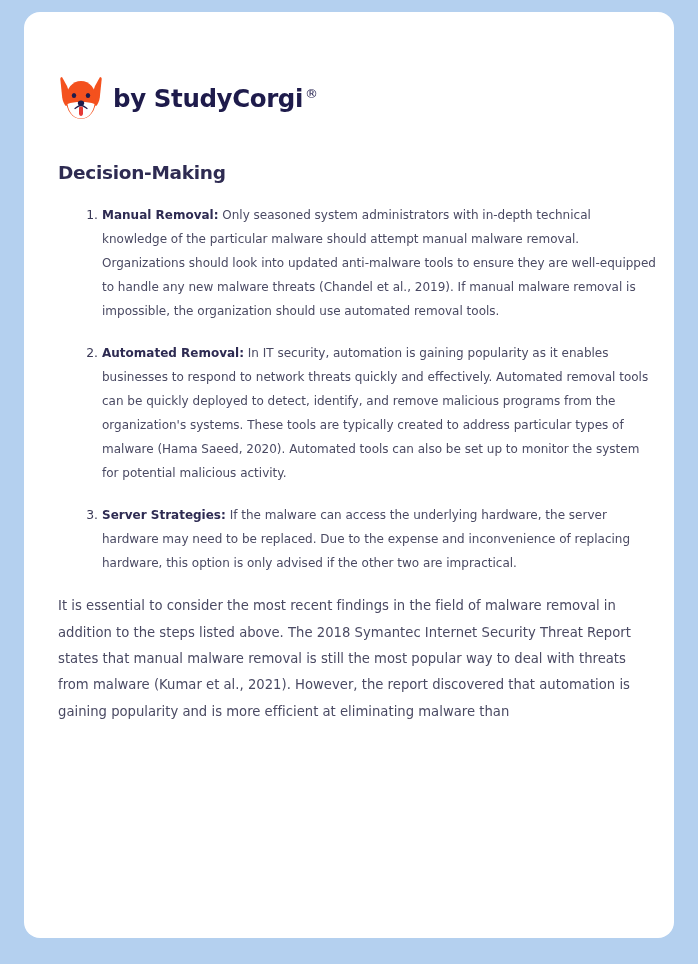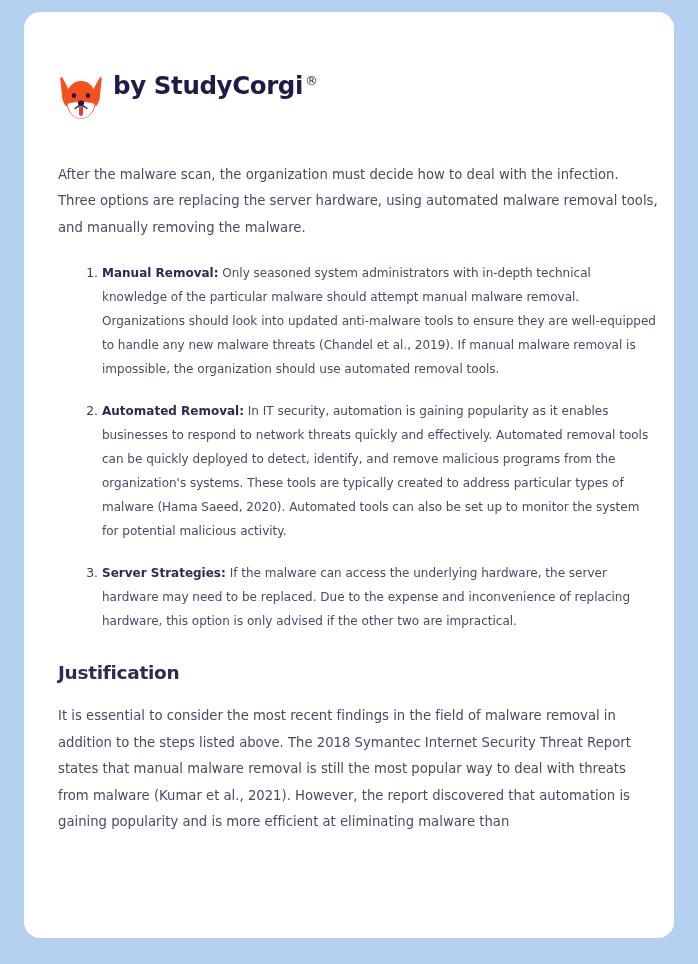--- a/index.html
+++ b/index.html
@@ -30,20 +30,21 @@
     left: 0;
     top: 0;
     width: 650px;
     height: 120px;
   }
   .brand {
     position: absolute;
     left: 34px;
     top: 62px;
     display: flex;
+    align-items: center;
     gap: 9px;
   }
   .brand-logo {
     width: 46px;
     height: 50px;
     display: block;
   }
   .brand-word {
     font-family: "DejaVu Sans", sans-serif;
     font-size: 24.5px;
@@ -158,28 +159,27 @@
         </svg>
       </span>
       <span class="brand-word"><span>by StudyCorgi</span><span class="brand-reg">®</span></span>
     </div>
 
 
   </div>
 
   <div class="content">
 
+    <h2 class="section-heading">Decision-Making</h2>
 
-    <p class="para">After the malware scan, the organization must decide how to deal with the infection. Three options are replacing the server hardware, using automated malware removal tools, and manually removing the malware.</p>
 
     <ol class="numbered">
       <li><span class="lead">Manual Removal:</span><span> Only seasoned system administrators with in-depth technical knowledge of the particular malware should attempt manual malware removal. Organizations should look into updated anti-malware tools to ensure they are well-equipped to handle any new malware threats (Chandel et al., 2019). If manual malware removal is impossible, the organization should use automated removal tools.</span></li>
       <li><span class="lead">Automated Removal:</span><span> In IT security, automation is gaining popularity as it enables businesses to respond to network threats quickly and effectively. Automated removal tools can be quickly deployed to detect, identify, and remove malicious programs from the organization's systems. These tools are typically created to address particular types of malware (Hama Saeed, 2020). Automated tools can also be set up to monitor the system for potential malicious activity.</span></li>
       <li><span class="lead">Server Strategies:</span><span> If the malware can access the underlying hardware, the server hardware may need to be replaced. Due to the expense and inconvenience of replacing hardware, this option is only advised if the other two are impractical.</span></li>
     </ol>
 
-    <h2 class="section-heading second">Justification</h2>
 
     <p class="para">It is essential to consider the most recent findings in the field of malware removal in addition to the steps listed above. The 2018 Symantec Internet Security Threat Report states that manual malware removal is still the most popular way to deal with threats from malware (Kumar et al., 2021). However, the report discovered that automation is gaining popularity and is more efficient at eliminating malware than</p>
 
   </div>
 
 </div>
 
 </body></html>

